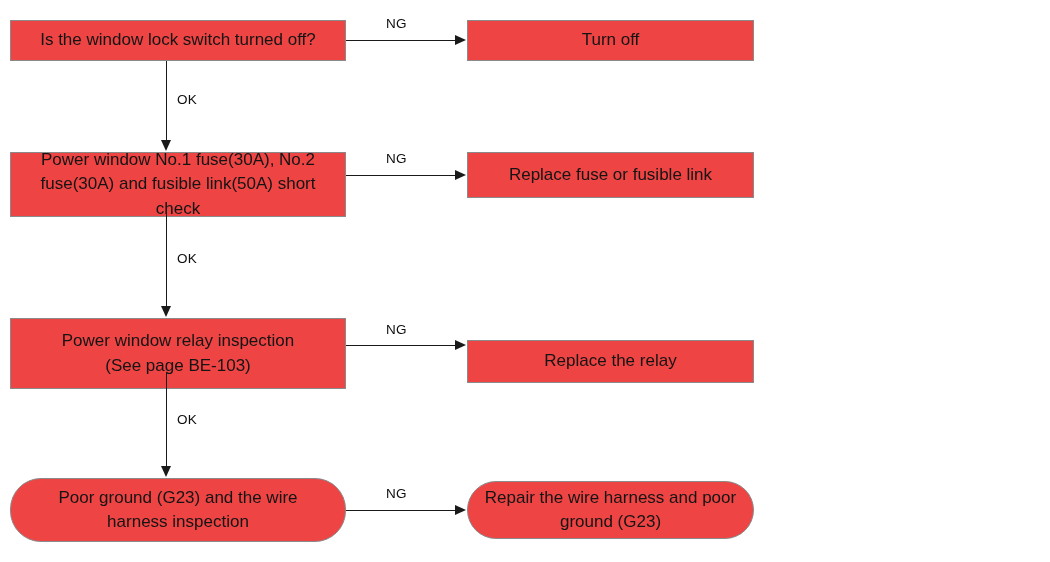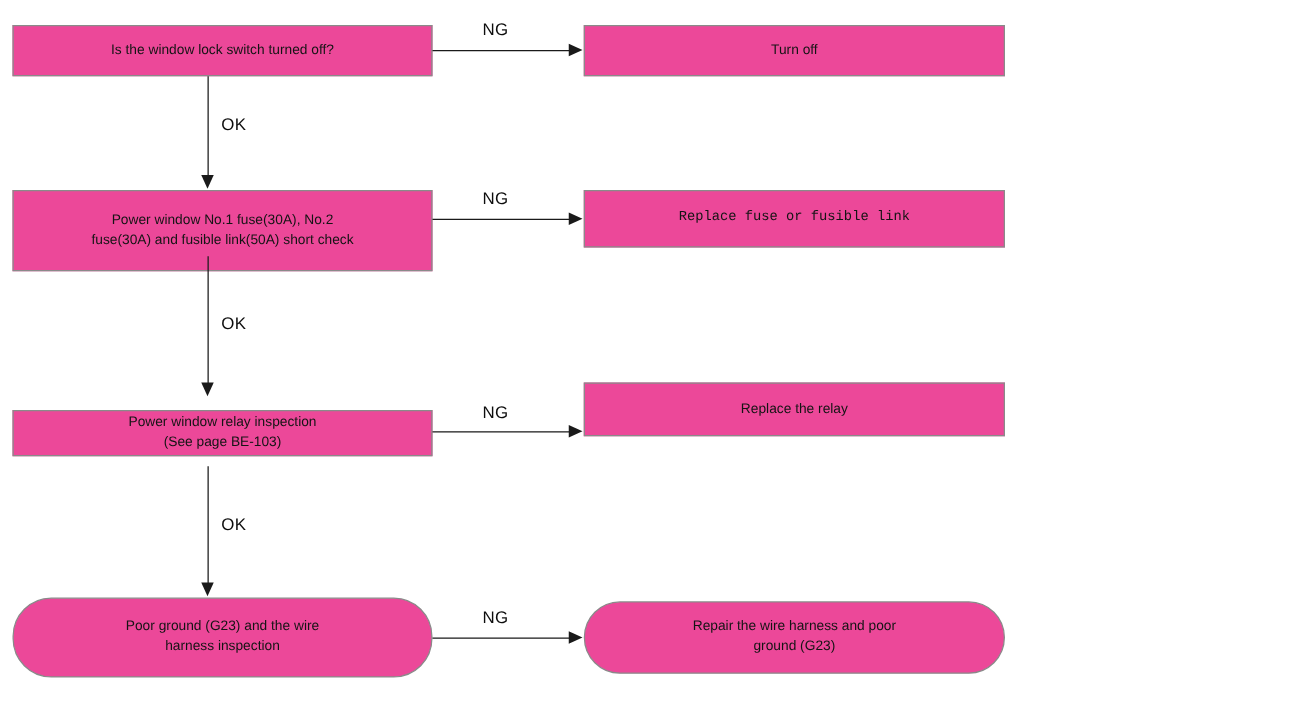--- a/index.html
+++ b/index.html
@@ -16,49 +16,49 @@
     width: 1050px;
     height: 562px;
     background: #ffffff;
     overflow: hidden;
   }
 
   
   .node {
     position: absolute;
     box-sizing: border-box;
-    background: #ec4899;
+    background: #ef4444;
     border: 1px solid #8a8a8a;
     display: flex;
     align-items: center;
     justify-content: center;
     text-align: center;
-    font-size: 11px;
+    font-size: 17px;
     line-height: 1.42;
     color: #141414;
     padding: 2px 8px;
   }
   .node .txt {
     display: block;
     white-space: pre-line;
   }
 
   
   .node.left  { left: 10px;  width: 336px; }
   
-  .node.right { left: 467px; width: 337px; }
+  .node.right { left: 467px; width: 287px; }
 
   .r1 { top: 20px;  height: 41px; }
   .r2 { top: 152px; height: 65px; }
-  .r3 { top: 328px; height: 37px; }
+  .r3 { top: 318px; height: 71px; }
   .r4 { top: 478px; height: 64px; border-radius: 31px; }
 
   .r1.right { top: 20px;  height: 41px; }
-  .r2.right { top: 152px; height: 46px; font-family: Liberation Mono, monospace; }
-  .r3.right { top: 306px; height: 43px; }
+  .r2.right { top: 152px; height: 46px; }
+  .r3.right { top: 340px; height: 43px; }
   .r4.right { top: 481px; height: 58px; align-items: center; }
 
   
   .hline {
     position: absolute;
     height: 0;
     border-top: 1.6px solid #1a1a1a;
   }
   .vline {
     position: absolute;

